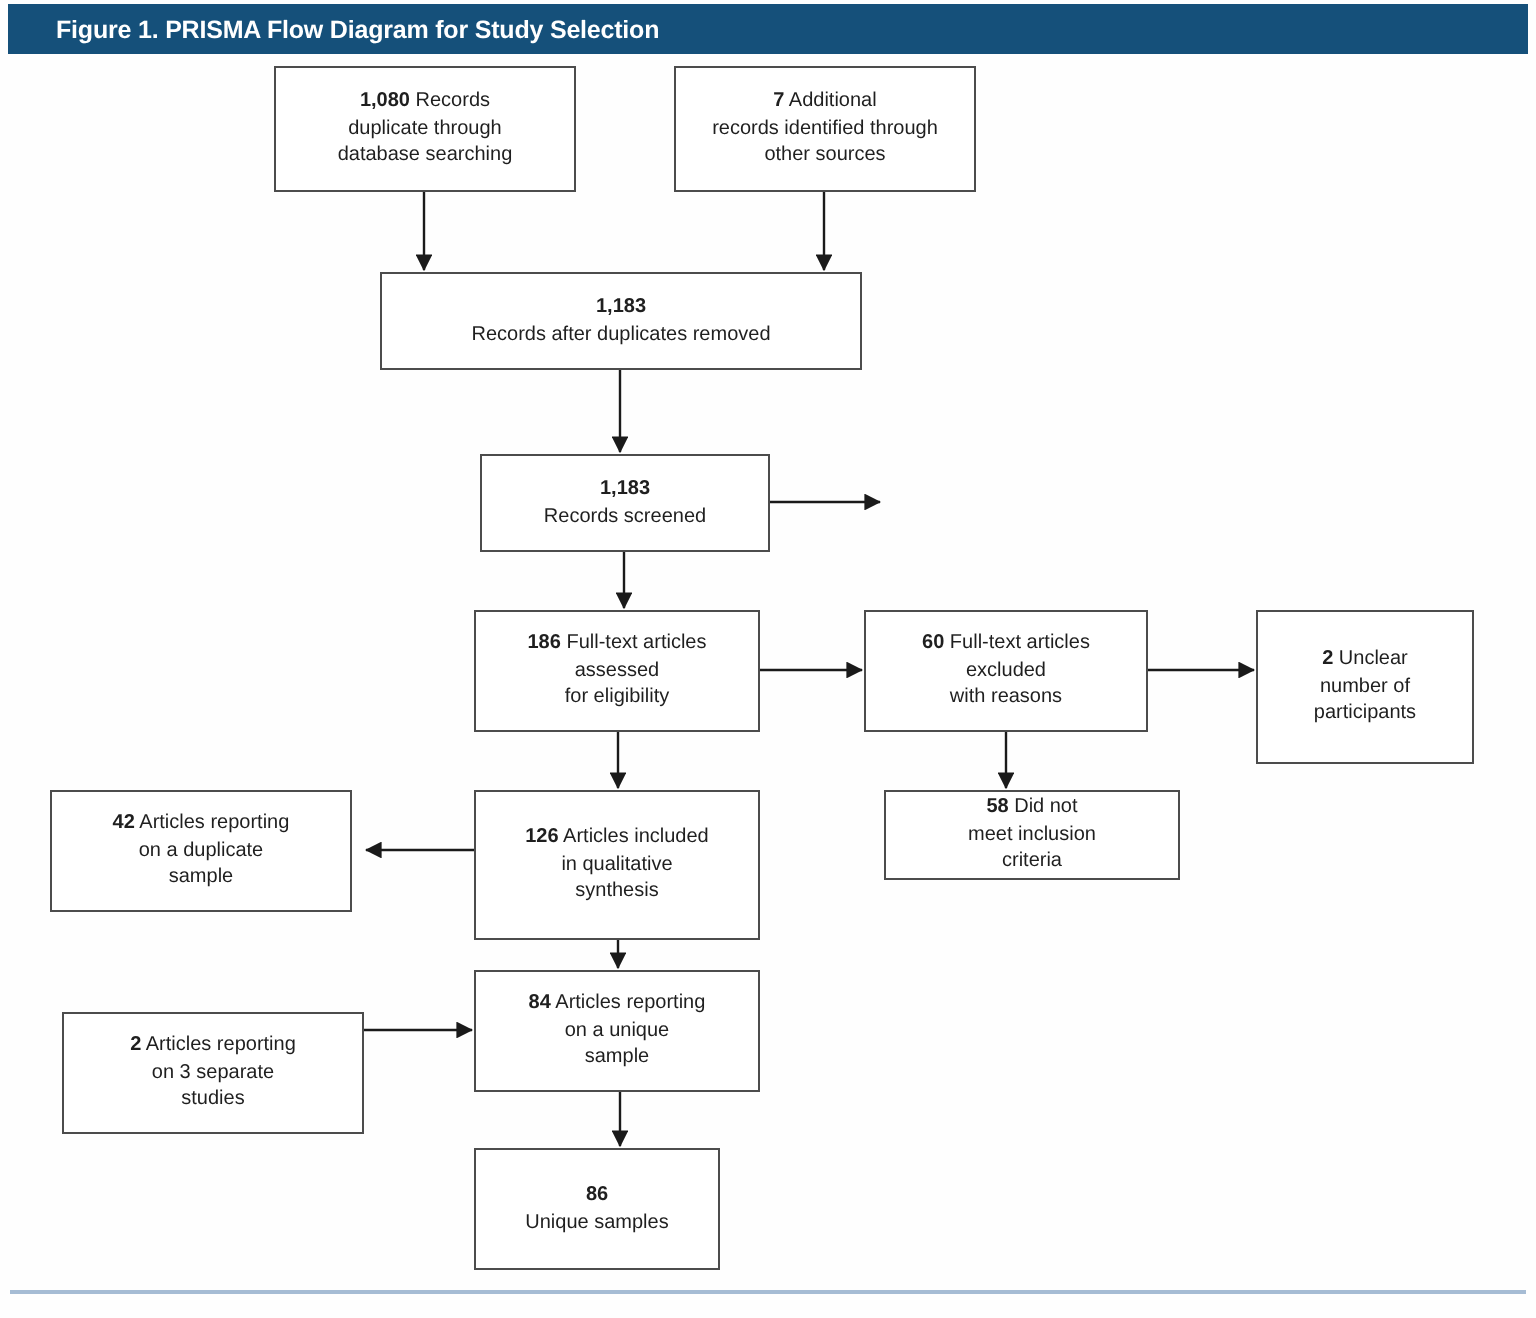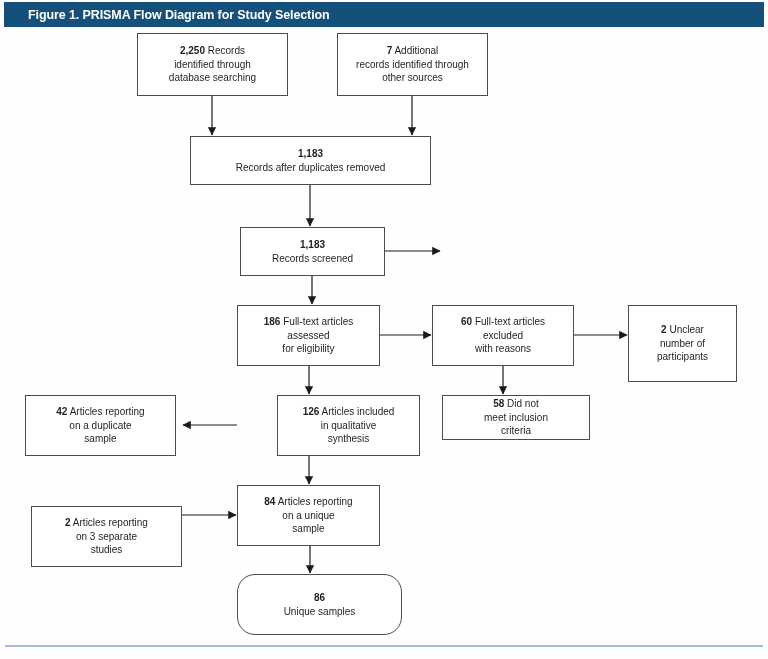--- a/index.html
+++ b/index.html
@@ -60,22 +60,22 @@
       <line x1="309" y1="366" x2="309" y2="394" marker-end="url(#ah)"></line>
       <line x1="503" y1="366" x2="503" y2="394" marker-end="url(#ah)"></line>
       <line x1="237" y1="425" x2="183" y2="425" marker-end="url(#ah)"></line>
       <line x1="309" y1="456" x2="309" y2="484" marker-end="url(#ah)"></line>
       <line x1="182" y1="515" x2="236" y2="515" marker-end="url(#ah)"></line>
       <line x1="310" y1="546" x2="310" y2="573" marker-end="url(#ah)"></line>
     </g>
   </svg>
 
   <div class="box" style="left:137px;top:33px;width:151px;height:63px;">
-    <div class="txt"><span class="num">2,250</span><span> Records
-identified through
+    <div class="txt"><span class="num">1,080</span><span> Records
+duplicate through
 database searching</span></div>
   </div>
   <div class="box" style="left:337px;top:33px;width:151px;height:63px;">
     <div class="txt"><span class="num">7</span><span> Additional
 records identified through
 other sources</span></div>
   </div>
 
   <div class="box" style="left:190px;top:136px;width:241px;height:49px;">
     <div class="txt"><span class="num">1,183</span><span>
@@ -101,21 +101,21 @@
     <div class="txt"><span class="num">2</span><span> Unclear
 number of
 participants</span></div>
   </div>
 
   <div class="box" style="left:25px;top:395px;width:151px;height:61px;">
     <div class="txt"><span class="num">42</span><span> Articles reporting
 on a duplicate
 sample</span></div>
   </div>
-  <div class="box" style="left:237px;top:395px;width:143px;height:61px;margin-left:40px;">
+  <div class="box" style="left:237px;top:395px;width:143px;height:75px;">
     <div class="txt"><span class="num">126</span><span> Articles included
 in qualitative
 synthesis</span></div>
   </div>
   <div class="box" style="left:442px;top:395px;width:148px;height:45px;">
     <div class="txt"><span class="num">58</span><span> Did not
 meet inclusion
 criteria</span></div>
   </div>
 
@@ -123,19 +123,19 @@
     <div class="txt"><span class="num">2</span><span> Articles reporting
 on 3 separate
 studies</span></div>
   </div>
   <div class="box" style="left:237px;top:485px;width:143px;height:61px;">
     <div class="txt"><span class="num">84</span><span> Articles reporting
 on a unique
 sample</span></div>
   </div>
 
-  <div class="box" style="left:237px;top:574px;width:165px;height:61px;border-radius:18px;">
+  <div class="box" style="left:237px;top:574px;width:123px;height:61px;">
     <div class="txt"><span class="num">86</span><span>
 Unique samples</span></div>
   </div>
 
   <div class="bottom-rule"></div>
 </div>
 
 </body></html>

